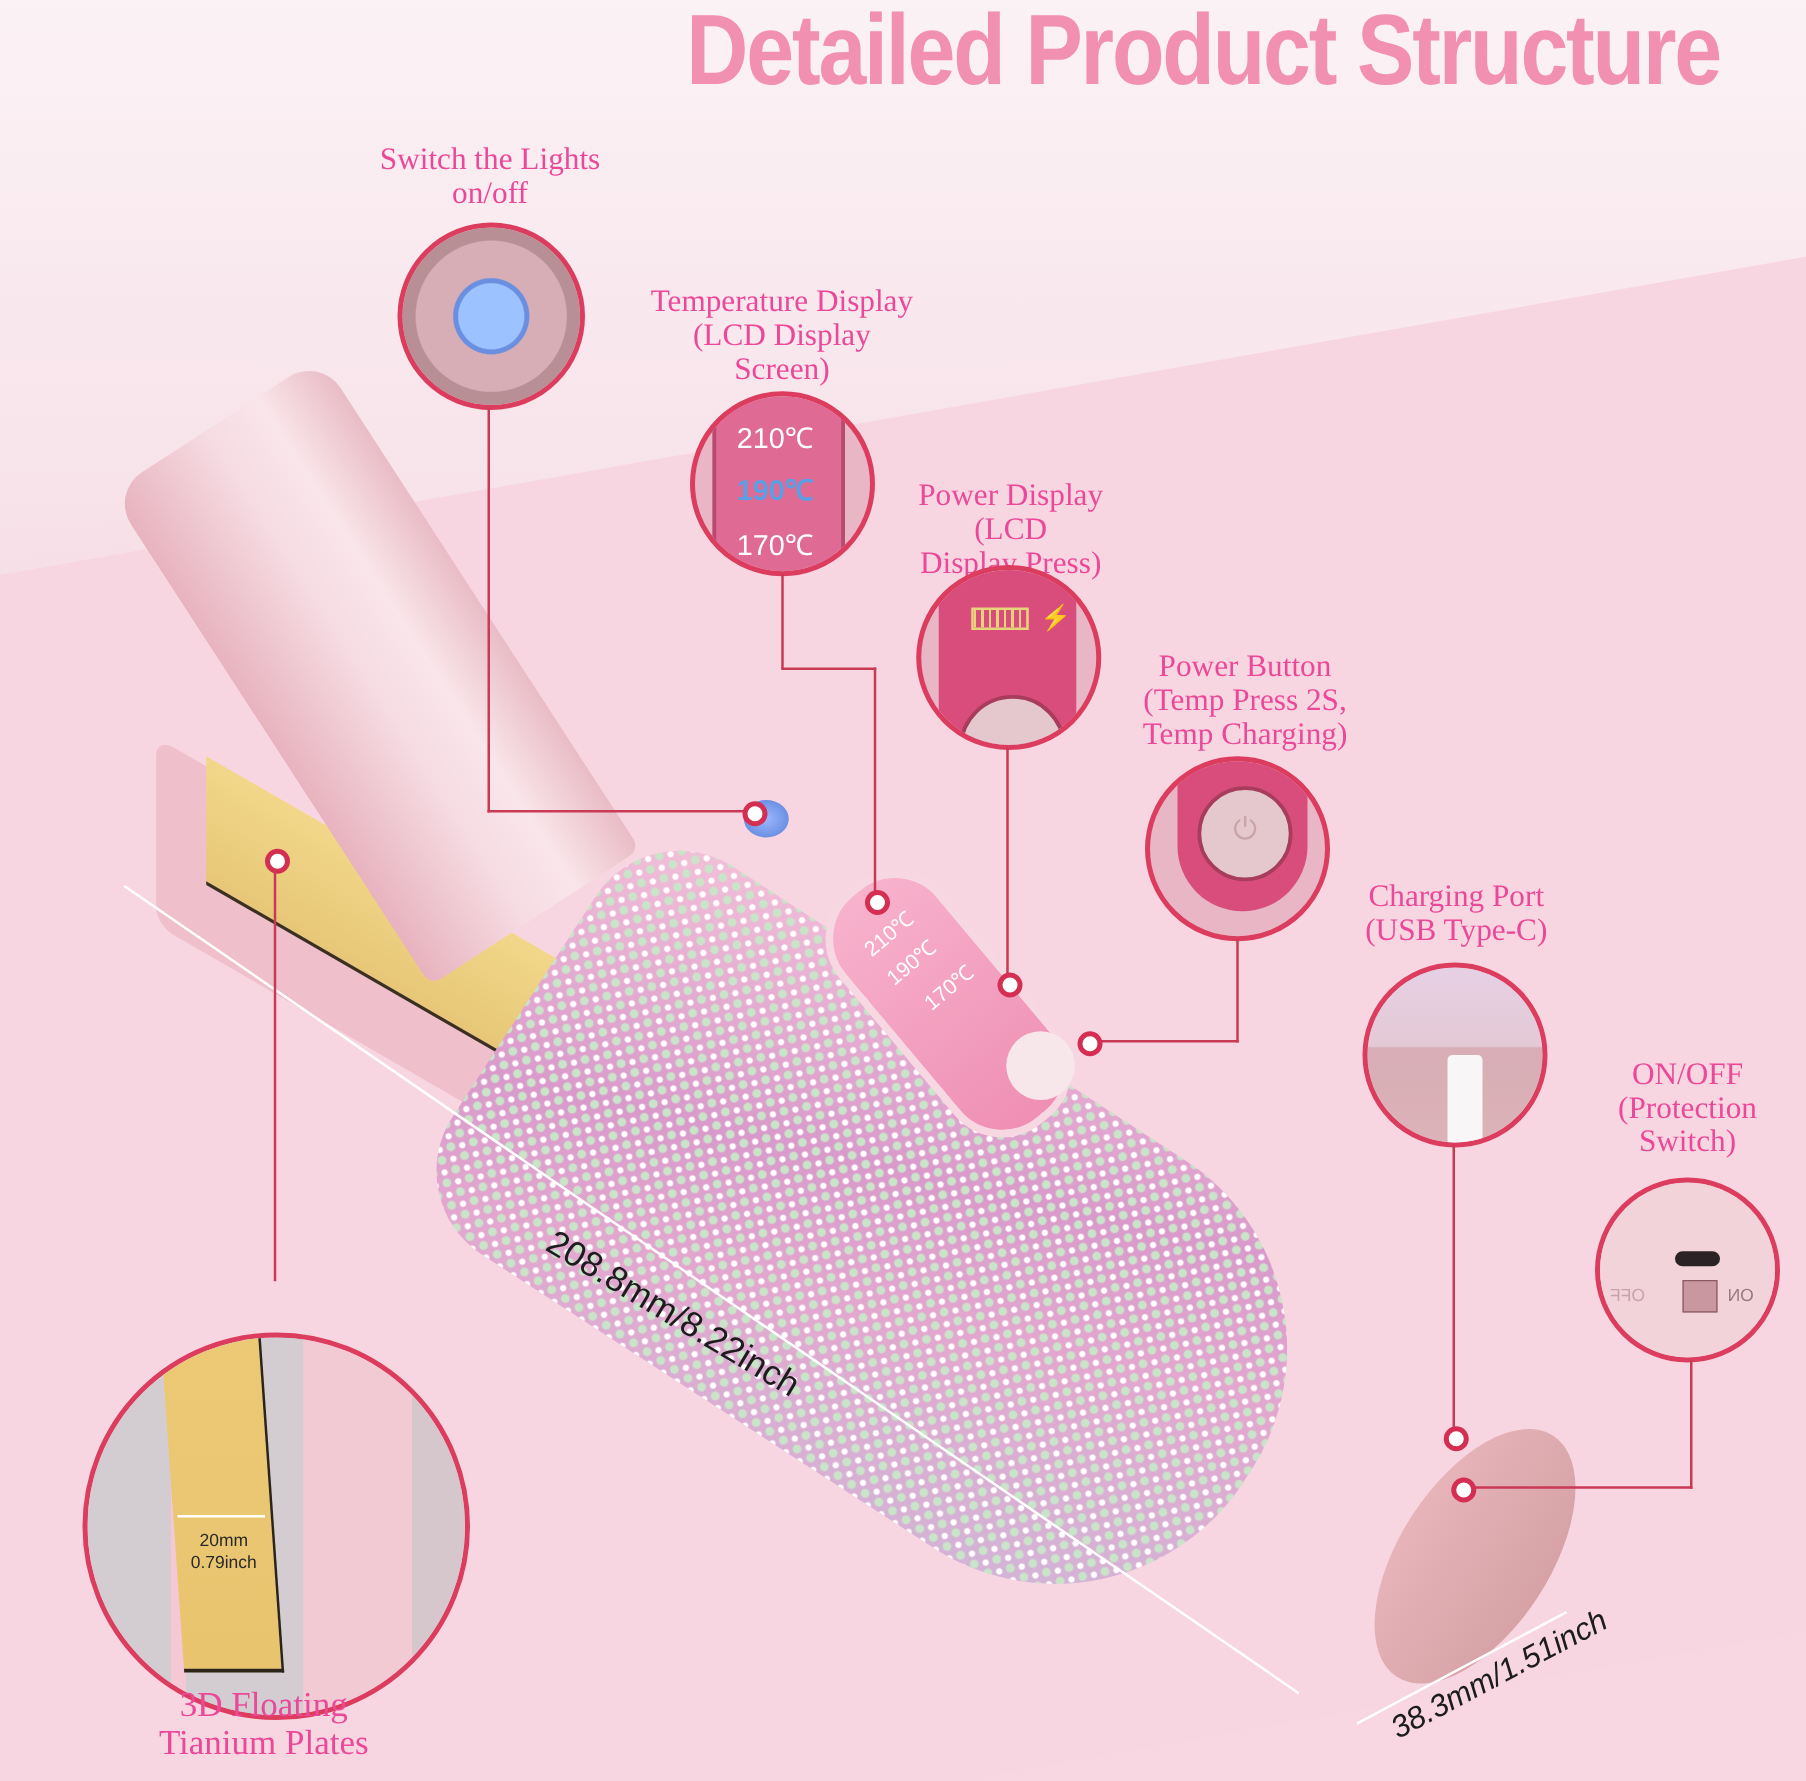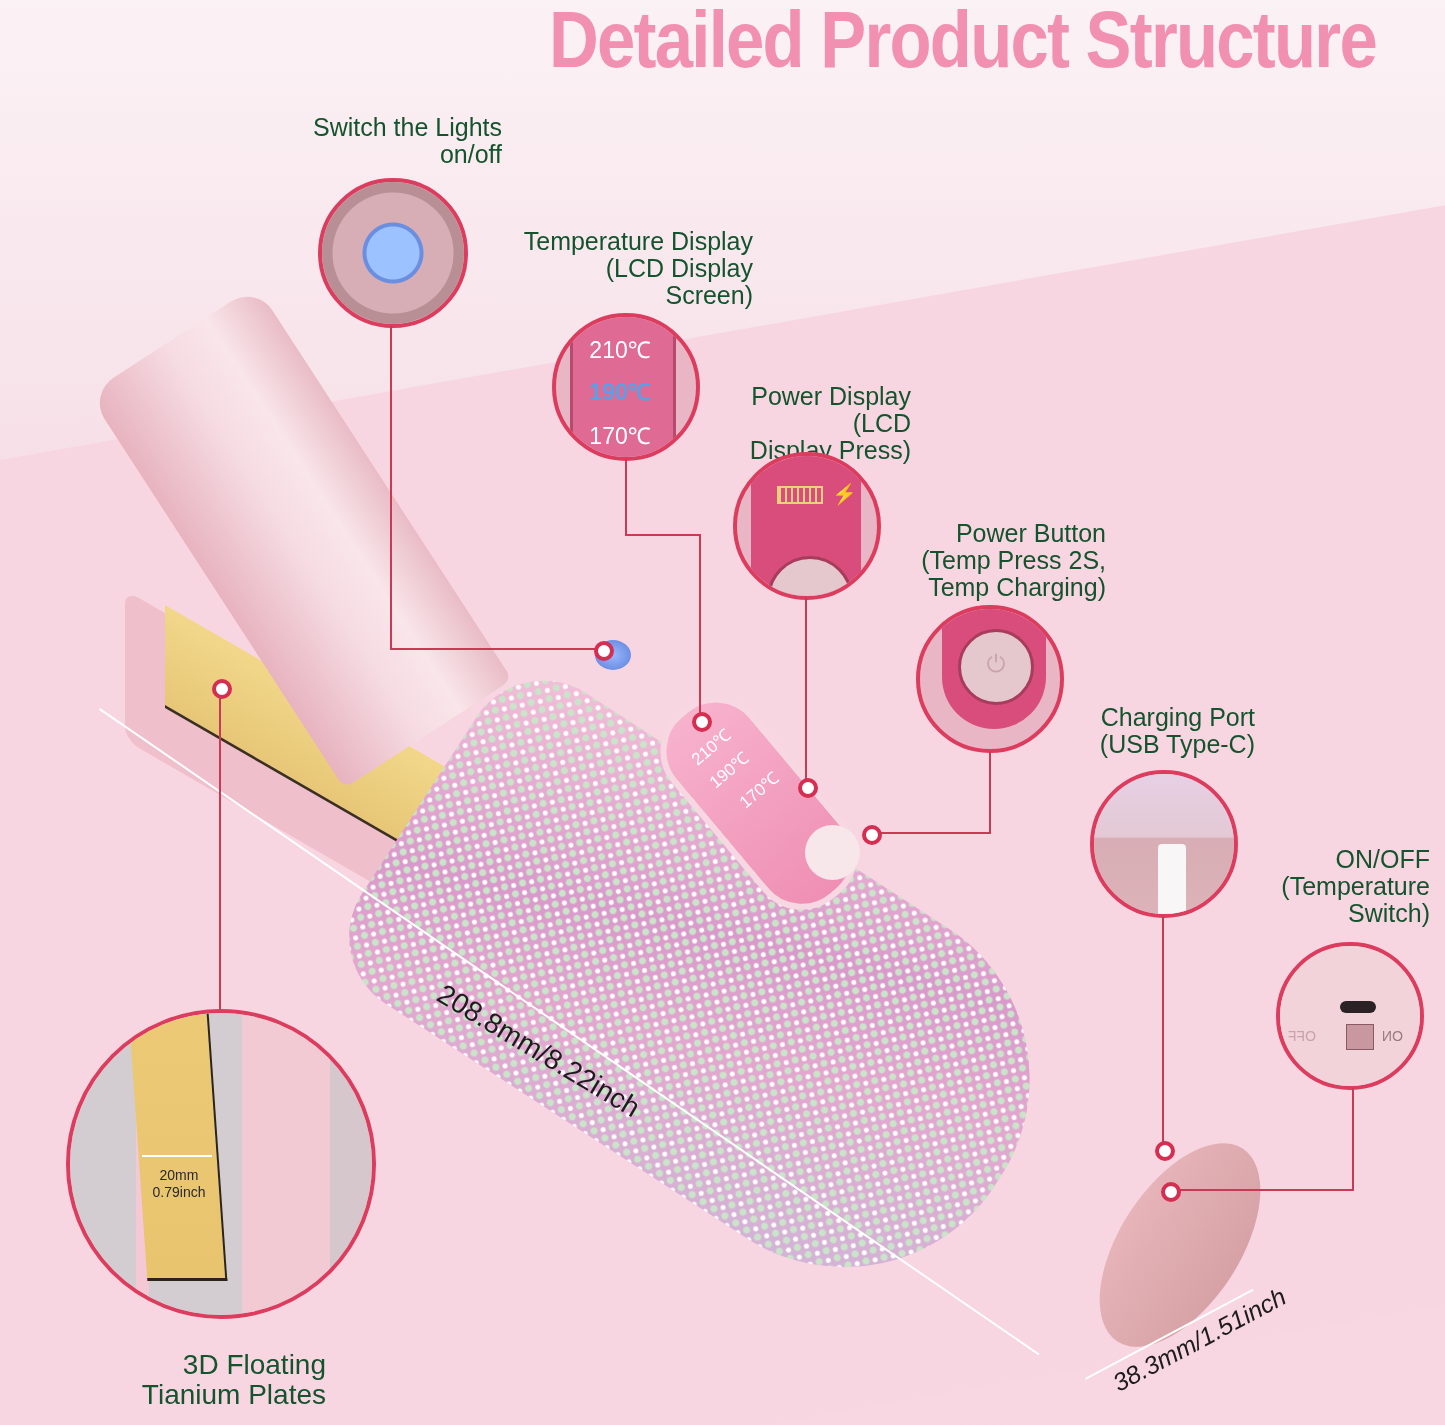--- a/index.html
+++ b/index.html
@@ -16,22 +16,23 @@
     position:absolute; left:0; top:460px; width:1600px; height:1100px;
     background:#f8d6e1; transform-origin:0 0; transform:skewY(-10deg);
   }
   .title {
     position:absolute; left:480px; top:-6px; width:965px; text-align:center;
     font-family:"Liberation Sans", sans-serif; font-weight:700; font-size:80px;
     letter-spacing:-2px; color:#f190b1; transform:scaleX(0.86); transform-origin:50% 0;
     white-space:nowrap;
   }
   .label {
-    position:absolute; font-size:25px; line-height:27px; text-align:right; color:#14532d;
+    position:absolute; font-size:25px; line-height:27px; text-align:center; color:#ec4899;
     white-space:nowrap;
+    font-family:Liberation Serif, serif;
   }
   .circle {
     position:absolute; border-radius:50%; border:4px solid #dc3d5e;
     overflow:hidden; box-sizing:border-box; background:#e9b6c5;
   }
   .line { position:absolute; background:#c93a55; }
   .dot {
     position:absolute; width:12px; height:12px; border-radius:50%;
     background:#fff; border:4px solid #d42f52; box-sizing:content-box;
   }
@@ -180,37 +181,37 @@
 </div>
 <div class="circle" style="left:1090px;top:770px;width:148px;height:148px;">
   <div class="usb-inner"></div>
   <div style="position:absolute;left:64px;top:70px;width:28px;height:90px;background:#f8f6f6;border-radius:4px;"></div>
 </div>
 <div class="line" style="left:1162px;top:916px;width:2px;height:230px;"></div>
 <div class="dot" style="left:1155px;top:1141px;"></div>
 
 <div class="label" style="left:1270px;top:846px;width:160px;">
   <div>ON/OFF</div>
-  <div>(Temperature</div>
+  <div>(Protection</div>
   <div>Switch)</div>
 </div>
 <div class="circle" style="left:1276px;top:942px;width:148px;height:148px;">
   <div class="switch-inner"></div>
   <div style="position:absolute;left:60px;top:55px;width:36px;height:12px;border-radius:6px;background:#2a2225;"></div>
   <div style="position:absolute;left:8px;top:82px;font-size:14px;color:#c9a3ab;transform:scaleX(-1);">OFF</div>
   <div style="position:absolute;left:66px;top:78px;width:26px;height:24px;background:#c9979f;border:1px solid #8a5a63;"></div>
   <div style="position:absolute;left:102px;top:82px;font-size:14px;color:#9a7a80;transform:scaleX(-1);">ON</div>
 </div>
 <div class="line" style="left:1352px;top:1088px;width:2px;height:103px;"></div>
 <div class="line" style="left:1172px;top:1189px;width:182px;height:2px;"></div>
 <div class="dot" style="left:1161px;top:1182px;"></div>
 
 <div class="dot" style="left:212px;top:679px;"></div>
 <div class="line" style="left:219px;top:695px;width:2px;height:330px;"></div>
-<div class="circle" style="left:66px;top:1009px;width:310px;height:310px;">
+<div class="circle" style="left:66px;top:1066px;width:310px;height:310px;">
   <div class="zoom-plate-inner"></div>
   <div class="zoom-gold"></div>
   <div style="position:absolute;left:72px;top:142px;width:70px;height:2px;background:#fff;"></div>
   <div style="position:absolute;left:66px;top:154px;width:86px;text-align:center;font-size:14px;line-height:17px;color:#2a2a2a;">
     <div>20mm</div>
     <div>0.79inch</div>
   </div>
 </div>
 <div class="label" style="left:96px;top:1350px;width:230px;font-size:28px;line-height:30px;">
   <div>3D Floating</div>

